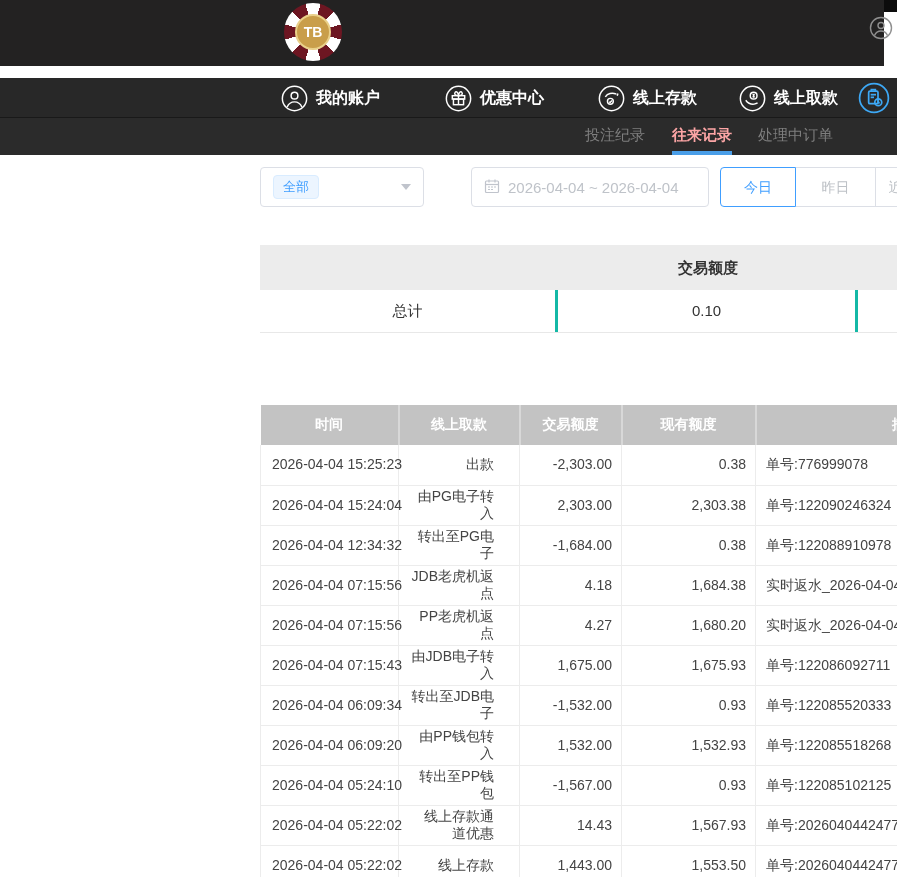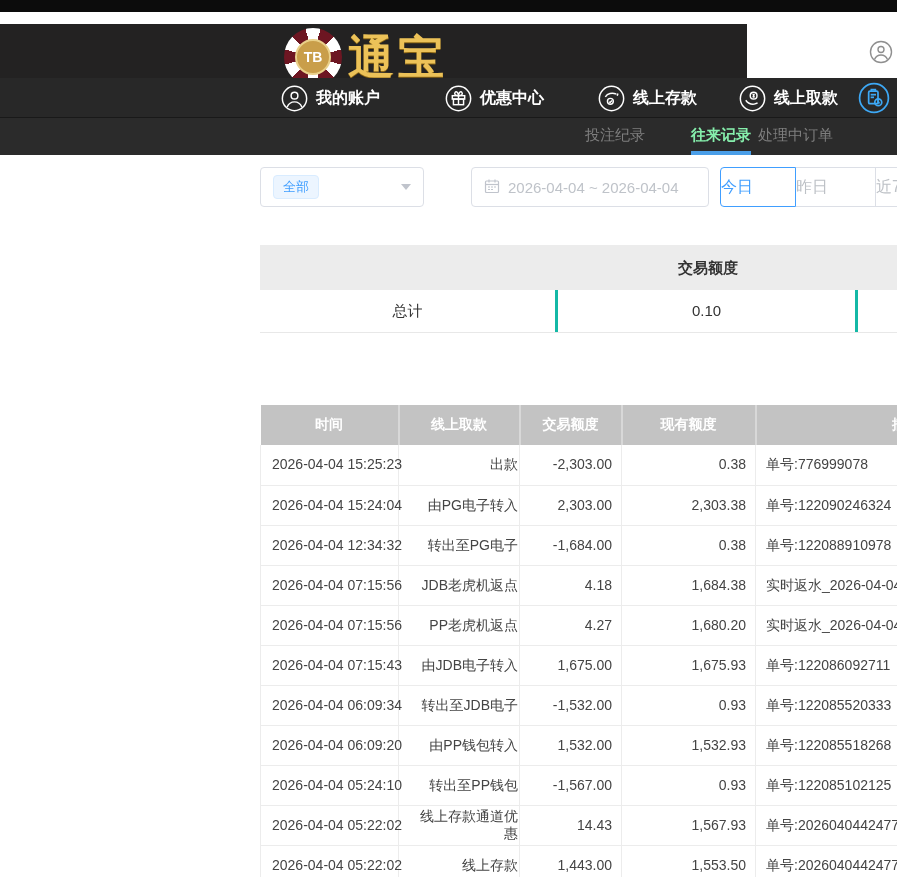--- a/index.html
+++ b/index.html
@@ -2,21 +2,21 @@
 <html><head>
 <meta charset="utf-8">
 <style>
   * { margin:0; padding:0; box-sizing:border-box; }
   html,body { width:897px; height:877px; overflow:hidden; background:#fff;
     font-family:"Liberation Sans","DejaVu Sans",sans-serif; }
   #page { position:relative; width:897px; height:877px; overflow:hidden; background:#fff; }
 
   
   .top-strip { position:absolute; left:0; top:0; width:897px; height:12px; background:#0c0c0c; }
-  .logo-bar  { position:absolute; left:0; top:24px; width:747px; height:66px; background:#232222; }
+  .logo-bar  { position:absolute; left:0; top:0; width:884px; height:66px; background:#232222; }
   .logo { position:absolute; left:284px; top:3px; display:flex; align-items:center; gap:6px; }
   .chip { width:58px; height:58px; border-radius:50%;
     background:conic-gradient(#fff 0 15deg,#6d1622 15deg 45deg,#fff 45deg 75deg,#6d1622 75deg 105deg,#fff 105deg 135deg,#6d1622 135deg 165deg,#fff 165deg 195deg,#6d1622 195deg 225deg,#fff 225deg 255deg,#6d1622 255deg 285deg,#fff 285deg 315deg,#6d1622 315deg 345deg,#fff 345deg 360deg);
     display:flex; align-items:center; justify-content:center; }
   .chip-inner { width:36px; height:36px; border-radius:50%; background:#c99e4a; border:2px solid #e9d08a;
     color:#fff; font-weight:bold; font-size:14px; display:flex; align-items:center; justify-content:center; }
   .brand-name { font-size:46px; font-weight:bold; color:#ecc258; letter-spacing:4px;
     text-shadow:0 1px 0 #8a6514; line-height:60px; }
   .account-ico { position:absolute; left:869px; top:16px; }
 
@@ -24,79 +24,78 @@
   .nav-bar { position:absolute; left:0; top:78px; width:897px; height:40px; background:#282828;
     border-bottom:1px solid #191919; }
   .nav-item { position:absolute; top:0; height:40px; display:flex; align-items:center; gap:8px;
     color:#fff; font-size:16px; font-weight:bold; cursor:pointer; white-space:nowrap; }
   .nav-item svg { display:block; }
 
   
   .tab-bar { position:absolute; left:0; top:118px; width:897px; height:37px; background:#2b2b2b; }
   .tab { position:absolute; top:0; height:37px; line-height:34px; font-size:15px; color:#7e7e7e;
     cursor:pointer; text-align:center; }
-  .tab.active { color:#86efac; font-weight:bold;margin-left:19px; }
+  .tab.active { color:#fca5a5; font-weight:bold; }
   .tab.active .tab-underline { position:absolute; left:0; bottom:0; width:100%; height:4px; background:#4a9ee8; }
 
   
   .content-bg { position:absolute; left:0; top:155px; width:897px; height:722px; background:#fff; }
 
   
   .sel-box { position:absolute; left:260px; top:167px; width:164px; height:40px; background:#fff;
     border:1px solid #dcdfe6; border-radius:4px; display:flex; align-items:center; padding:0 12px; cursor:pointer; }
   .sel-tag { background:#ecf5ff; border:1px solid #d9ecff; color:#409eff; font-size:13px;
     padding:2px 9px; border-radius:4px; }
   .sel-caret { margin-left:auto; width:0; height:0; border-left:5px solid transparent;
     border-right:5px solid transparent; border-top:6px solid #c0c4cc; }
   .date-box { position:absolute; left:471px; top:167px; width:238px; height:40px; background:#fff;
     border:1px solid #dcdfe6; border-radius:4px; display:flex; align-items:center; gap:8px;
     padding:0 12px; color:#bfc3c9; font-size:15px; cursor:text; white-space:nowrap; }
   .btn-group { position:absolute; left:720px; top:167px; height:40px; display:flex; }
-  .qbtn { height:40px; background:#fff; border:1px solid #dcdfe6; border-left:none; font-size:16px;
-    color:#bdc1c6; line-height:38px; cursor:pointer; }
+  .qbtn { height:40px; background:#fff; border:1px solid #dcdfe6; border-left:none; font-size:14px;
+    color:#bdc1c6; text-align:center; line-height:38px; cursor:pointer; }
   .qbtn.first { border-left:1px solid #dcdfe6; border-radius:4px 0 0 4px; }
   .qbtn.active { border:1px solid #409eff; color:#409eff; }
 
   
   .summary { position:absolute; left:260px; top:245px; width:790px; }
   .summary .s-head { display:flex; height:45px; background:#ececec; }
   .summary .s-head div { font-size:15px; font-weight:bold; color:#333; text-align:center; line-height:45px; }
   .summary .s-row { display:flex; height:43px; border-bottom:1px solid #e8e8e8; }
   .summary .s-row div { font-size:15px; color:#333; text-align:center; line-height:42px;
     border-right:3px solid #14b8a6; }
   .sc0 { width:298px; } .sc1 { width:300px; } .sc2 { width:192px; border-right:none!important; }
 
   
   .tx-table { position:absolute; left:260px; top:405px; width:795px; border-collapse:collapse; table-layout:fixed; }
   .tx-table th { background:#c3c3c3; color:#fff; font-size:14px; font-weight:bold; height:40px;
     text-align:center; border-right:2px solid #d8d8d8; }
   .tx-table th:last-child { border-right:none; }
   .tx-table td { height:40px; font-size:14px; color:#444; border-bottom:1px solid #ececec;
-    border-right:1px solid #ececec; padding:2px 1px; line-height:17px; word-break:break-all; background:#fff; }
+    border-right:1px solid #ececec; padding:2px 25px; line-height:17px; word-break:break-all; background:#fff; }
   .tx-table td:last-child { border-right:none; }
   .tx-table tr td:first-child { border-left:1px solid #ececec; }
   .col-time  { width:138px; } .col-type { width:121px; } .col-amt { width:102px; }
   .col-bal   { width:134px; } .col-memo { width:300px; }
   td.c0 { text-align:left; padding-left:11px; white-space:nowrap; }
   td.c1 { text-align:right; padding-left:12px; }
   td.c2, td.c3 { text-align:right; padding-right:9px; white-space:nowrap; }
   td.c4 { text-align:left; padding-left:10px; white-space:nowrap; }
 </style>
 </head>
 <body>
 
 <div id="page">
 
   <div class="top-strip"></div>
   <div class="logo-bar">
     <div class="logo">
       <div class="chip">
         <div class="chip-inner">TB</div>
       </div>
-      <div class="brand-name">通宝</div>
     </div>
     <div class="account-ico">
       <svg width="24" height="24" viewBox="0 0 24 24" fill="none" stroke="#8f8f8f" stroke-width="1.4">
         <circle cx="12" cy="12" r="10.5"></circle>
           <circle cx="12" cy="9.5" r="3"></circle>
         <path d="M5.5 19.5c1.5-3.5 4-4.5 6.5-4.5s5 1 6.5 4.5"></path>
       </svg>
     </div>
   </div>
 

